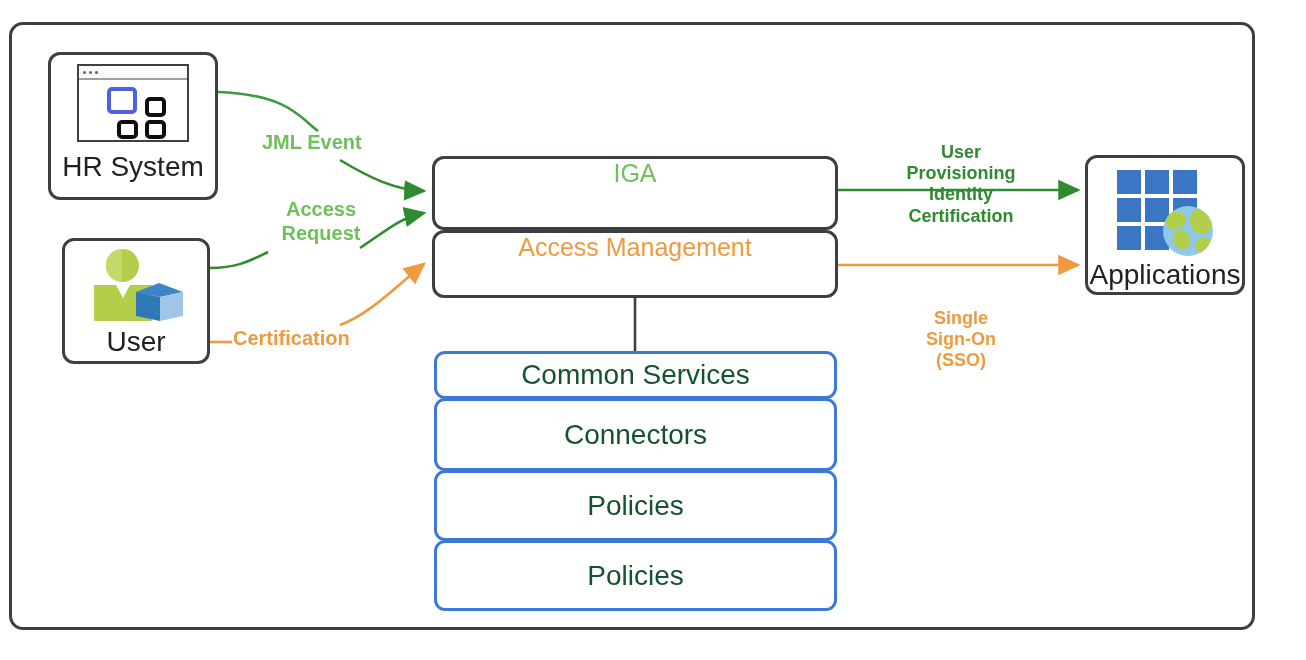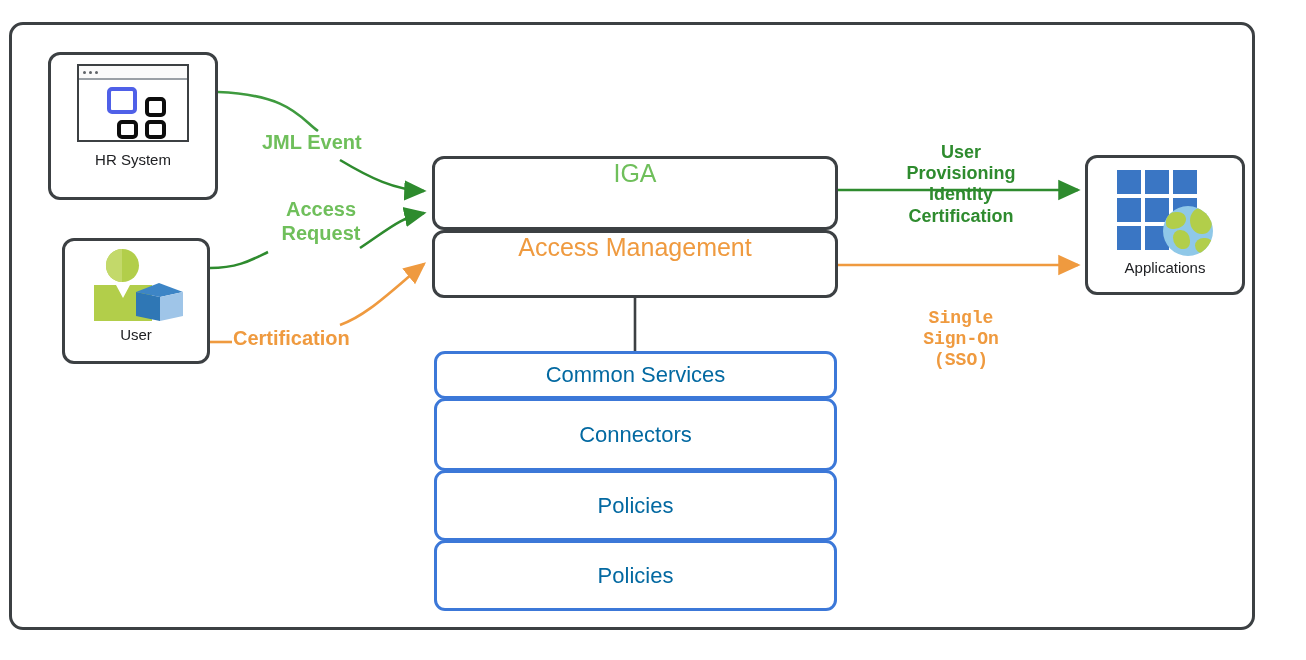--- a/index.html
+++ b/index.html
@@ -33,21 +33,21 @@
     border: 3px solid #3c4043;
     border-radius: 12px;
     box-sizing: border-box;
     background: #ffffff;
     display: flex;
     flex-direction: column;
     align-items: center;
     justify-content: flex-start;
   }
   .node-label {
-    font-size: 15px;
+    font-size: 28px;
     color: #202124;
     text-align: left;
     line-height: 1.1;
   }
   
   #hr-system {
     left: 48px;
     top: 52px;
     width: 170px;
     height: 148px;
@@ -213,39 +213,39 @@
     left: 434px;
     width: 403px;
     border: 3px solid #3c78d8;
     border-radius: 11px;
     box-sizing: border-box;
     background: #ffffff;
     display: flex;
     align-items: center;
     justify-content: center;
   }
-  .blue-box .txt { font-size: 22px; color: #0369a1; }
+  .blue-box .txt { font-size: 28px; color: #14532d; }
   #bb-0 { top: 351px; height: 48px; }
   #bb-1 { top: 398px; height: 73px; }
   #bb-2 { top: 470px; height: 71px; }
   #bb-3 { top: 540px; height: 71px; }
 
   
   .edge-label {
     position: absolute;
     font-weight: bold;
     text-align: center;
     line-height: 1.18;
     white-space: pre-line;
   }
   #lbl-jml      { left: 262px; top: 131px; font-size: 20px; color: #6fbf5b; }
   #lbl-access   { left: 268px; top: 198px; font-size: 20px; color: #6fbf5b; width: 106px; }
   #lbl-auth     { left: 233px; top: 327px; font-size: 20px; color: #ef9a3f; }
   #lbl-prov     { left: 886px; top: 142px; font-size: 18px; color: #2e8b2e; width: 150px; }
-  #lbl-sso      { left: 896px; top: 308px; font-size: 18px; color: #ef9a3f; width: 130px; font-family: Liberation Mono, monospace; }
+  #lbl-sso      { left: 896px; top: 308px; font-size: 18px; color: #ef9a3f; width: 130px; }
 
   svg.edges {
     position: absolute;
     left: 0; top: 0;
     width: 1306px; height: 660px;
     pointer-events: none;
   }
 </style>
 </head>
 <body>

